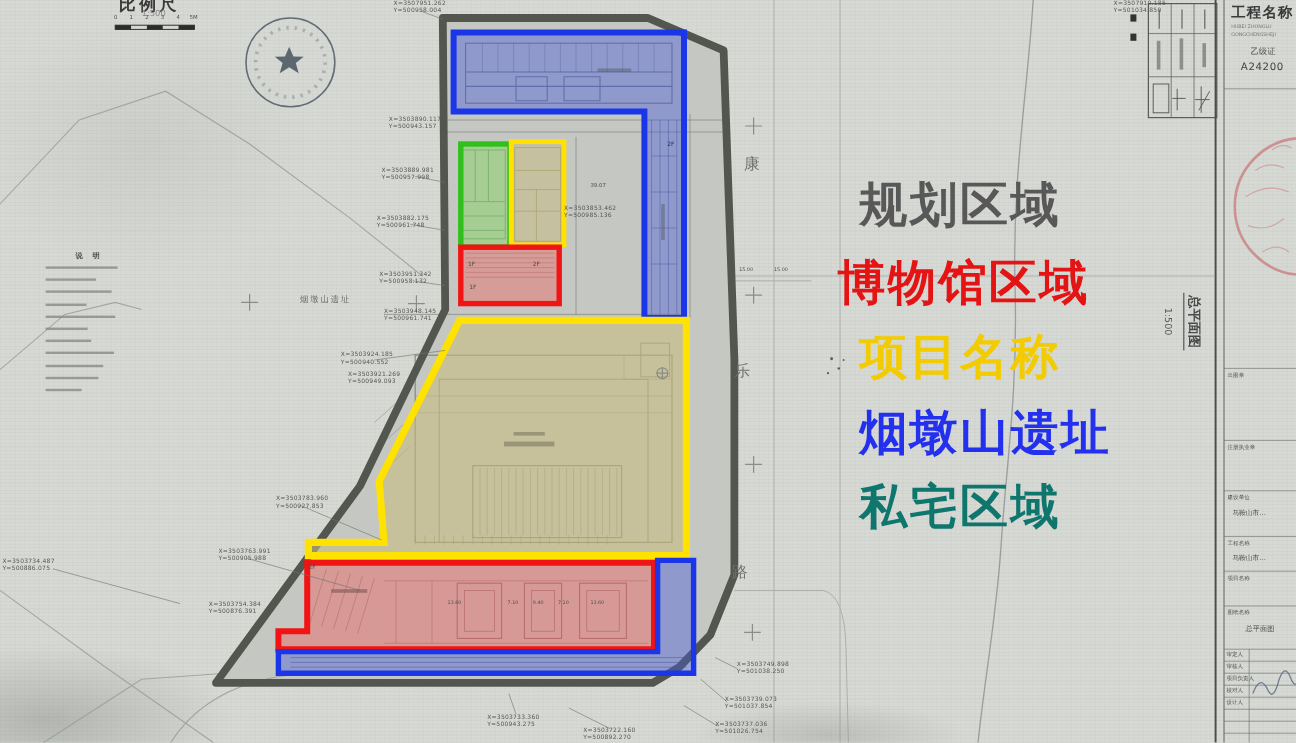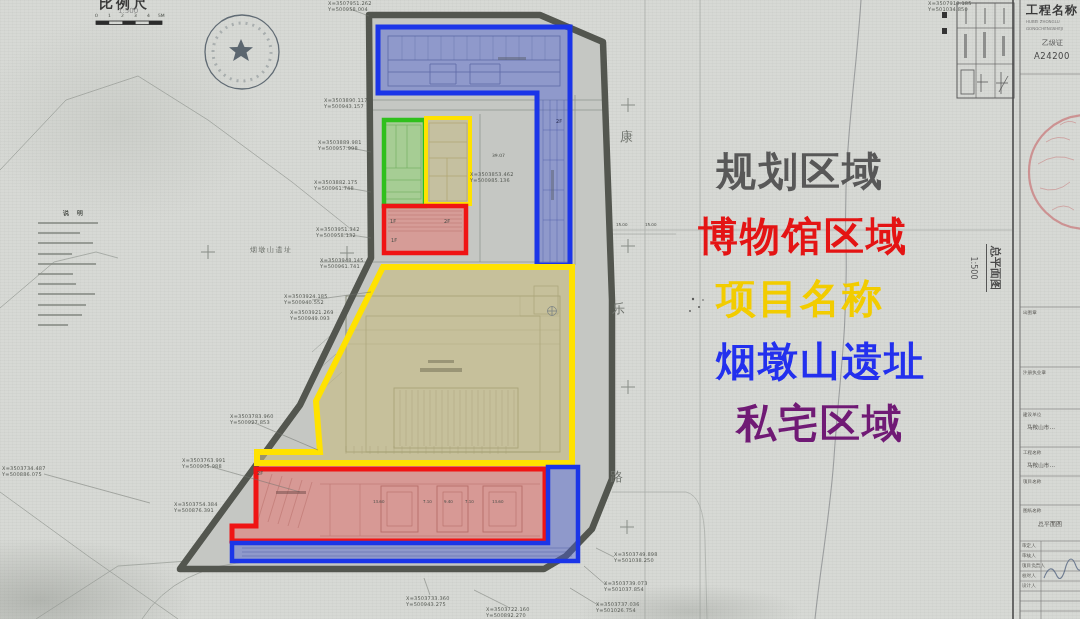--- a/index.html
+++ b/index.html
@@ -199,21 +199,21 @@
 
 <div class="roadchar" style="left:620px;top:128px;">康</div>
 <div class="roadchar" style="left:612px;top:300px;">乐</div>
 <div class="roadchar" style="left:610px;top:468px;">路</div>
 
 <div>
   <div class="legend-item" style="left: 716px; top: 149px; color: rgb(88, 88, 88);">规划区域</div>
   <div class="legend-item" style="left: 698px; top: 214px; color: rgb(228, 20, 20);">博物馆区域</div>
   <div class="legend-item" style="left: 716px; top: 276px; color: rgb(242, 204, 0);">项目名称</div>
   <div class="legend-item" style="left: 716px; top: 339px; color: rgb(35, 48, 238);">烟墩山遗址</div>
-  <div class="legend-item" style="left: 736px; top: 401px; color: #701a75;">私宅区域</div>
+  <div class="legend-item" style="left: 716px; top: 401px; color: #0f766e;">私宅区域</div>
 </div>
 
 <div class="rot-title">
   <span class="t1">总平面图</span><br>
   <span class="t2">1:500</span>
 </div>
 
 <div class="tiny" style="left:556px;top:118px;font-size:5px;color:#2a2f55;">2F</div>
 <div class="tiny" style="left:390px;top:218px;font-size:5px;">1F</div>
 <div class="tiny" style="left:444px;top:218px;font-size:5px;">2F</div>

